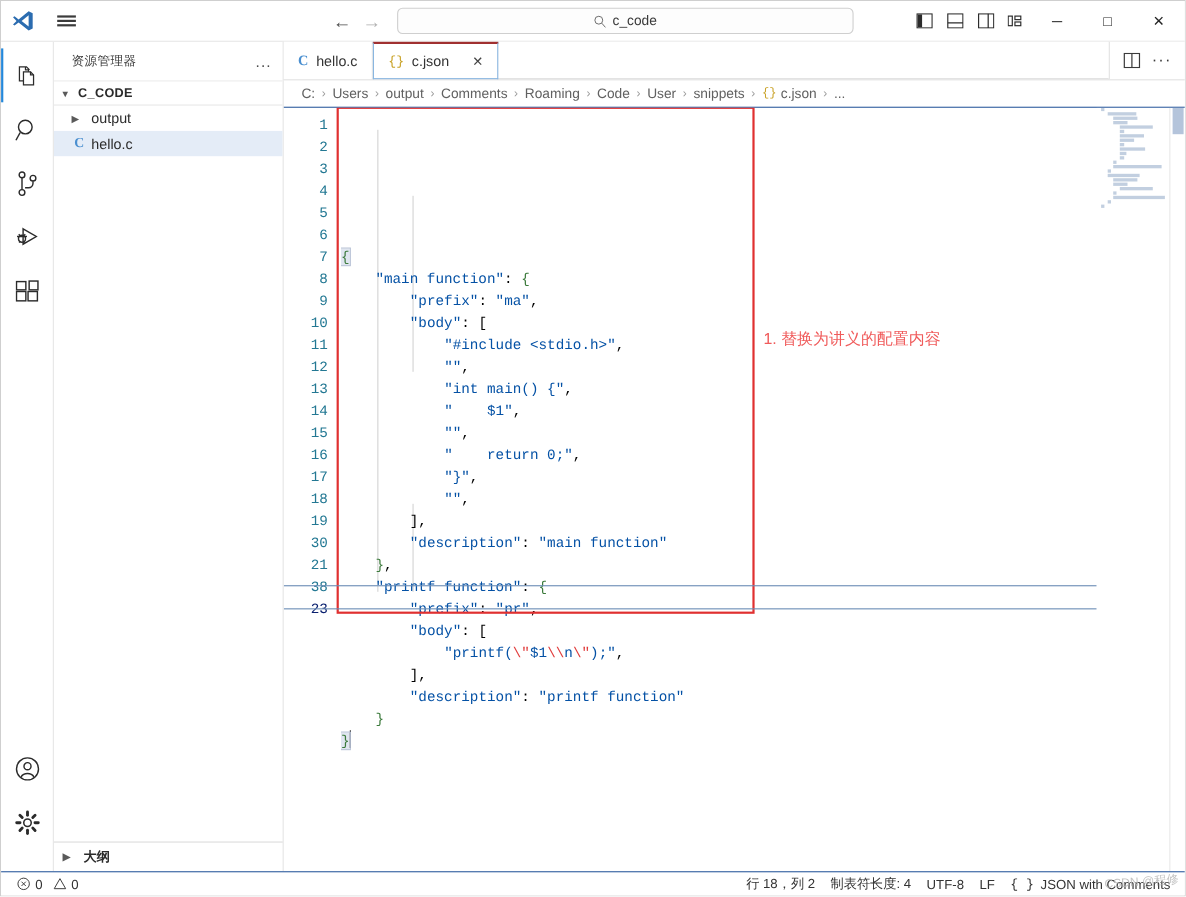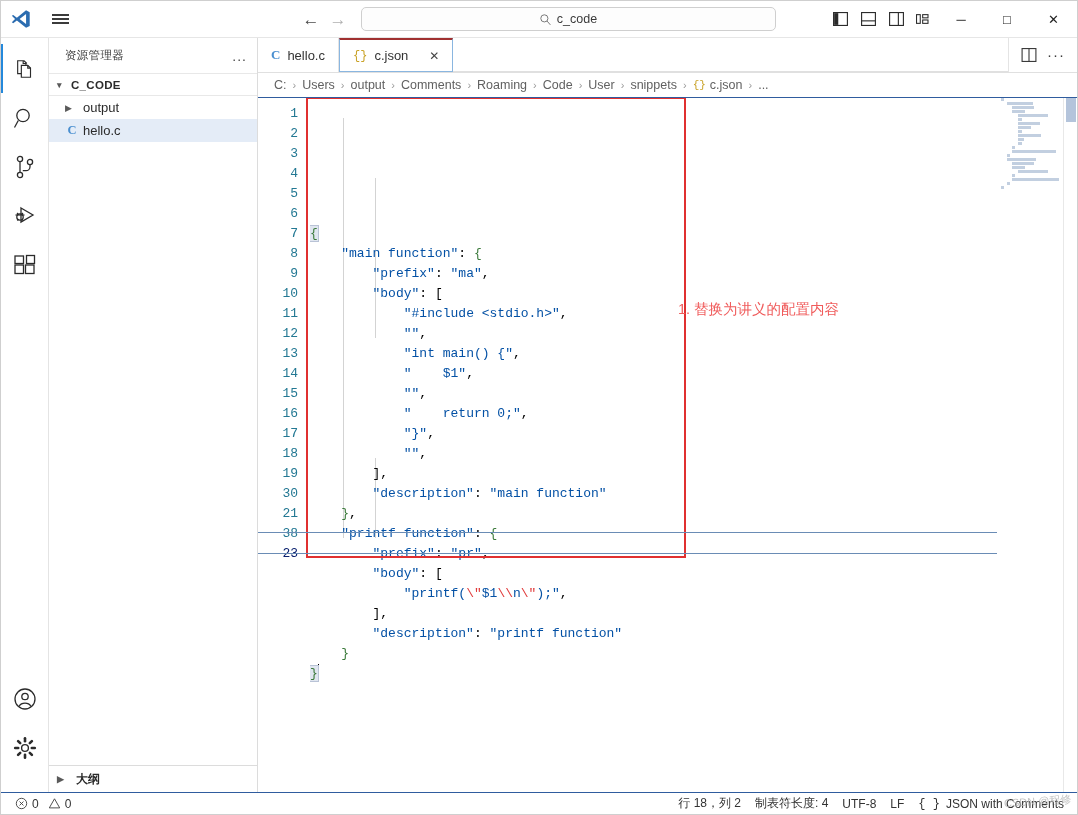--- a/index.html
+++ b/index.html
@@ -518,21 +518,21 @@
         </div>
 
         <div class="code" id="code-surface">
           
           <div class="indent-guide" style="left:33px; top:20px; height:420px;"></div>
           <div class="indent-guide" style="left:65px; top:80px; height:160px;"></div>
           <div class="indent-guide" style="left:65px; top:360px; height:80px;"></div>
         <div class="ln"><span class="tok-brace-green sel-brace">{</span></div><div class="ln"><span class="tok-punc"> </span><span class="tok-punc"> </span><span class="tok-punc"> </span><span class="tok-punc"> </span><span class="tok-key">"main function"</span><span class="tok-punc">:</span><span class="tok-punc"> </span><span class="tok-brace-green">{</span></div><div class="ln"><span class="tok-punc"> </span><span class="tok-punc"> </span><span class="tok-punc"> </span><span class="tok-punc"> </span><span class="tok-punc"> </span><span class="tok-punc"> </span><span class="tok-punc"> </span><span class="tok-punc"> </span><span class="tok-key">"prefix"</span><span class="tok-punc">:</span><span class="tok-punc"> </span><span class="tok-str">"ma"</span><span class="tok-punc">,</span></div><div class="ln"><span class="tok-punc"> </span><span class="tok-punc"> </span><span class="tok-punc"> </span><span class="tok-punc"> </span><span class="tok-punc"> </span><span class="tok-punc"> </span><span class="tok-punc"> </span><span class="tok-punc"> </span><span class="tok-key">"body"</span><span class="tok-punc">:</span><span class="tok-punc"> </span><span class="tok-punc">[</span></div><div class="ln"><span class="tok-punc"> </span><span class="tok-punc"> </span><span class="tok-punc"> </span><span class="tok-punc"> </span><span class="tok-punc"> </span><span class="tok-punc"> </span><span class="tok-punc"> </span><span class="tok-punc"> </span><span class="tok-punc"> </span><span class="tok-punc"> </span><span class="tok-punc"> </span><span class="tok-punc"> </span><span class="tok-str">"#include &lt;stdio.h&gt;"</span><span class="tok-punc">,</span></div><div class="ln"><span class="tok-punc"> </span><span class="tok-punc"> </span><span class="tok-punc"> </span><span class="tok-punc"> </span><span class="tok-punc"> </span><span class="tok-punc"> </span><span class="tok-punc"> </span><span class="tok-punc"> </span><span class="tok-punc"> </span><span class="tok-punc"> </span><span class="tok-punc"> </span><span class="tok-punc"> </span><span class="tok-str">""</span><span class="tok-punc">,</span></div><div class="ln"><span class="tok-punc"> </span><span class="tok-punc"> </span><span class="tok-punc"> </span><span class="tok-punc"> </span><span class="tok-punc"> </span><span class="tok-punc"> </span><span class="tok-punc"> </span><span class="tok-punc"> </span><span class="tok-punc"> </span><span class="tok-punc"> </span><span class="tok-punc"> </span><span class="tok-punc"> </span><span class="tok-str">"int main() {"</span><span class="tok-punc">,</span></div><div class="ln"><span class="tok-punc"> </span><span class="tok-punc"> </span><span class="tok-punc"> </span><span class="tok-punc"> </span><span class="tok-punc"> </span><span class="tok-punc"> </span><span class="tok-punc"> </span><span class="tok-punc"> </span><span class="tok-punc"> </span><span class="tok-punc"> </span><span class="tok-punc"> </span><span class="tok-punc"> </span><span class="tok-str">"    $1"</span><span class="tok-punc">,</span></div><div class="ln"><span class="tok-punc"> </span><span class="tok-punc"> </span><span class="tok-punc"> </span><span class="tok-punc"> </span><span class="tok-punc"> </span><span class="tok-punc"> </span><span class="tok-punc"> </span><span class="tok-punc"> </span><span class="tok-punc"> </span><span class="tok-punc"> </span><span class="tok-punc"> </span><span class="tok-punc"> </span><span class="tok-str">""</span><span class="tok-punc">,</span></div><div class="ln"><span class="tok-punc"> </span><span class="tok-punc"> </span><span class="tok-punc"> </span><span class="tok-punc"> </span><span class="tok-punc"> </span><span class="tok-punc"> </span><span class="tok-punc"> </span><span class="tok-punc"> </span><span class="tok-punc"> </span><span class="tok-punc"> </span><span class="tok-punc"> </span><span class="tok-punc"> </span><span class="tok-str">"    return 0;"</span><span class="tok-punc">,</span></div><div class="ln"><span class="tok-punc"> </span><span class="tok-punc"> </span><span class="tok-punc"> </span><span class="tok-punc"> </span><span class="tok-punc"> </span><span class="tok-punc"> </span><span class="tok-punc"> </span><span class="tok-punc"> </span><span class="tok-punc"> </span><span class="tok-punc"> </span><span class="tok-punc"> </span><span class="tok-punc"> </span><span class="tok-str">"}"</span><span class="tok-punc">,</span></div><div class="ln"><span class="tok-punc"> </span><span class="tok-punc"> </span><span class="tok-punc"> </span><span class="tok-punc"> </span><span class="tok-punc"> </span><span class="tok-punc"> </span><span class="tok-punc"> </span><span class="tok-punc"> </span><span class="tok-punc"> </span><span class="tok-punc"> </span><span class="tok-punc"> </span><span class="tok-punc"> </span><span class="tok-str">""</span><span class="tok-punc">,</span></div><div class="ln"><span class="tok-punc"> </span><span class="tok-punc"> </span><span class="tok-punc"> </span><span class="tok-punc"> </span><span class="tok-punc"> </span><span class="tok-punc"> </span><span class="tok-punc"> </span><span class="tok-punc"> </span><span class="tok-punc">]</span><span class="tok-punc">,</span></div><div class="ln"><span class="tok-punc"> </span><span class="tok-punc"> </span><span class="tok-punc"> </span><span class="tok-punc"> </span><span class="tok-punc"> </span><span class="tok-punc"> </span><span class="tok-punc"> </span><span class="tok-punc"> </span><span class="tok-key">"description"</span><span class="tok-punc">:</span><span class="tok-punc"> </span><span class="tok-str">"main function"</span></div><div class="ln"><span class="tok-punc"> </span><span class="tok-punc"> </span><span class="tok-punc"> </span><span class="tok-punc"> </span><span class="tok-brace-green">}</span><span class="tok-punc">,</span></div><div class="ln"><span class="tok-punc"> </span><span class="tok-punc"> </span><span class="tok-punc"> </span><span class="tok-punc"> </span><span class="tok-key">"printf function"</span><span class="tok-punc">:</span><span class="tok-punc"> </span><span class="tok-brace-green">{</span></div><div class="ln"><span class="tok-punc"> </span><span class="tok-punc"> </span><span class="tok-punc"> </span><span class="tok-punc"> </span><span class="tok-punc"> </span><span class="tok-punc"> </span><span class="tok-punc"> </span><span class="tok-punc"> </span><span class="tok-key">"prefix"</span><span class="tok-punc">:</span><span class="tok-punc"> </span><span class="tok-str">"pr"</span><span class="tok-punc">,</span></div><div class="ln"><span class="tok-punc"> </span><span class="tok-punc"> </span><span class="tok-punc"> </span><span class="tok-punc"> </span><span class="tok-punc"> </span><span class="tok-punc"> </span><span class="tok-punc"> </span><span class="tok-punc"> </span><span class="tok-key">"body"</span><span class="tok-punc">:</span><span class="tok-punc"> </span><span class="tok-punc">[</span></div><div class="ln"><span class="tok-punc"> </span><span class="tok-punc"> </span><span class="tok-punc"> </span><span class="tok-punc"> </span><span class="tok-punc"> </span><span class="tok-punc"> </span><span class="tok-punc"> </span><span class="tok-punc"> </span><span class="tok-punc"> </span><span class="tok-punc"> </span><span class="tok-punc"> </span><span class="tok-punc"> </span><span class="tok-str">"printf(</span><span class="tok-esc">\"</span><span class="tok-str">$1</span><span class="tok-esc">\\</span><span class="tok-str">n</span><span class="tok-esc">\"</span><span class="tok-str">);"</span><span class="tok-punc">,</span></div><div class="ln"><span class="tok-punc"> </span><span class="tok-punc"> </span><span class="tok-punc"> </span><span class="tok-punc"> </span><span class="tok-punc"> </span><span class="tok-punc"> </span><span class="tok-punc"> </span><span class="tok-punc"> </span><span class="tok-punc">]</span><span class="tok-punc">,</span></div><div class="ln"><span class="tok-punc"> </span><span class="tok-punc"> </span><span class="tok-punc"> </span><span class="tok-punc"> </span><span class="tok-punc"> </span><span class="tok-punc"> </span><span class="tok-punc"> </span><span class="tok-punc"> </span><span class="tok-key">"description"</span><span class="tok-punc">:</span><span class="tok-punc"> </span><span class="tok-str">"printf function"</span></div><div class="ln"><span class="tok-punc"> </span><span class="tok-punc"> </span><span class="tok-punc"> </span><span class="tok-punc"> </span><span class="tok-brace-green">}</span></div><div class="ln"><span class="tok-brace-green sel-brace">}</span><span class="cursor-blk"></span></div></div>
 
         <div class="redbox" style="left:48px; top:-1px; width:380px; height:461px;"></div>
-        <div class="annotation" style="left:420px; top:200px;"><span>1. 替换为讲义的配置内容</span></div>
+        <div class="annotation" style="left:436px; top:200px;"><span>1. 替换为讲义的配置内容</span></div>
 
         <div class="cur-line-underline" style="top:434px; left:0; right:80px;"></div>
         <div class="cur-line-underline" style="top:455px; left:0; right:80px;"></div>
 
         <div class="minimap" id="minimap">
             <div style="height: 3px; margin-bottom: 1px; margin-left: 4px; width: 3px; background: rgb(174, 191, 214); opacity: 0.75;"></div>
             <div style="height: 3px; margin-bottom: 1px; margin-left: 9.6px; width: 26.1px; background: rgb(174, 191, 214); opacity: 0.75;"></div>
             <div style="height: 3px; margin-bottom: 1px; margin-left: 15.2px; width: 21.75px; background: rgb(174, 191, 214); opacity: 0.75;"></div>
             <div style="height: 3px; margin-bottom: 1px; margin-left: 15.2px; width: 13.05px; background: rgb(174, 191, 214); opacity: 0.75;"></div>
             <div style="height: 3px; margin-bottom: 1px; margin-left: 20.8px; width: 30.45px; background: rgb(174, 191, 214); opacity: 0.75;"></div>

